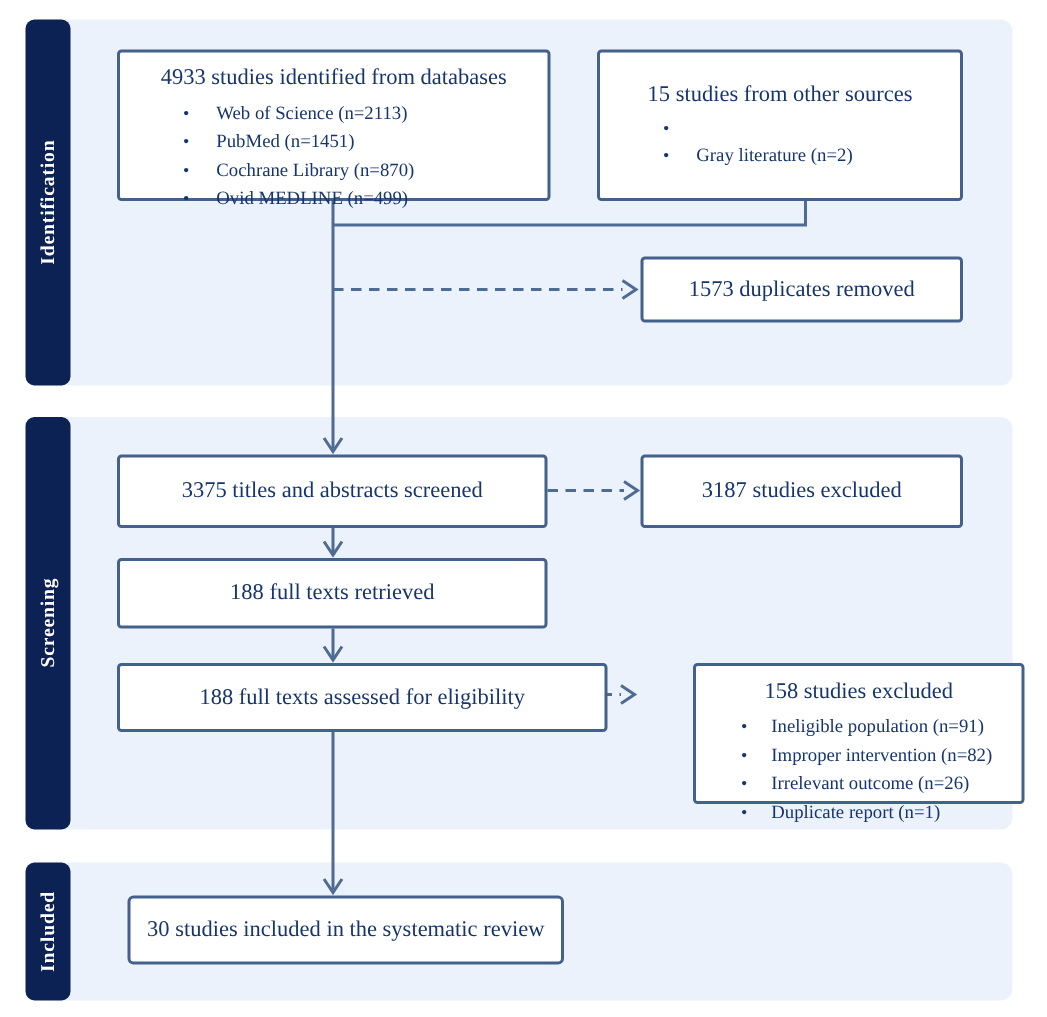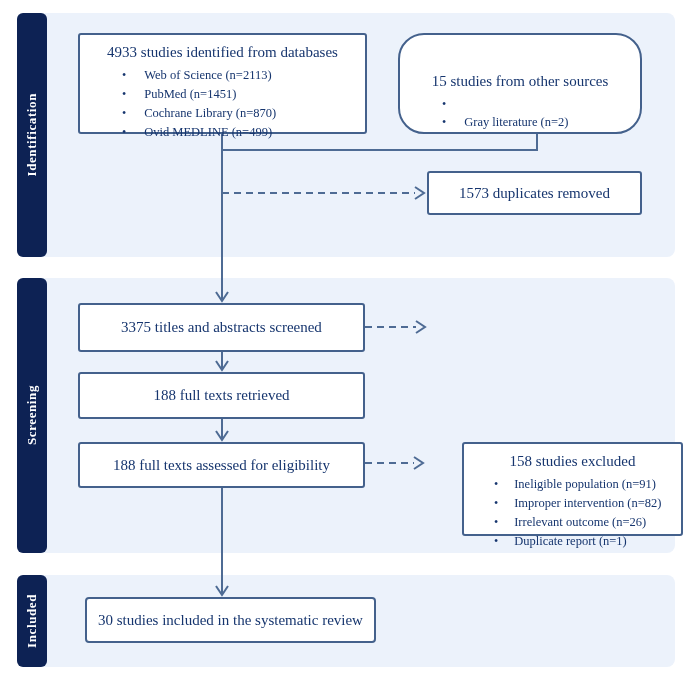--- a/index.html
+++ b/index.html
@@ -106,21 +106,21 @@
   .box-excluded-eligibility ul { padding-left: 30px; }
   .box-excluded-eligibility ul li .bullet-dot { margin-right: 16px; }
 
   
   .box-identified            { left: 78px;  top: 33px;  width: 289px; height: 101px; }
   .box-other-sources         { left: 398px; top: 33px;  width: 244px; height: 101px; }
   .box-duplicates            { left: 427px; top: 171px; width: 215px; height: 44px;  }
   .box-screened              { left: 78px;  top: 303px; width: 287px; height: 49px; font-family: Liberation Serif, serif;  }
   .box-excluded-screening    { left: 427px; top: 303px; width: 215px; height: 49px;  }
   .box-retrieved             { left: 78px;  top: 372px; width: 287px; height: 47px;  }
-  .box-assessed              { left: 78px;  top: 442px; width: 287px; height: 46px;  }
+  .box-assessed              { left: 78px;  top: 442px; width: 327px; height: 46px;  }
   .box-excluded-eligibility  { left: 425px; top: 442px; width: 221px; height: 94px; margin-left: 37px;  }
   .box-included              { left: 85px;  top: 597px; width: 291px; height: 46px; border-radius: 4px; }
 </style>
 </head>
 <body>
 
 <div class="canvas">
 
   <div class="panel panel-identification"></div>
   <div class="panel panel-screening"></div>
@@ -177,41 +177,44 @@
           <span class="bullet-dot">•</span>
           <span>Cochrane Library (n=870)</span>
         </li>
       <li>
           <span class="bullet-dot">•</span>
           <span>Ovid MEDLINE (n=499)</span>
         </li>
     </ul>
   </div>
 
-  <div class="flowbox with-list box-other-sources" style="justify-content:flex-end; padding-top:0;border-radius:26px;">
+  <div class="flowbox with-list box-other-sources" style="justify-content:center; padding-top:0;">
     <div class="title">15 studies from other sources</div>
     <ul>
       <li>
           <span class="bullet-dot">•</span>
         </li>
       <li>
           <span class="bullet-dot">•</span>
           <span>Gray literature (n=2)</span>
         </li>
     </ul>
   </div>
 
   <div class="flowbox box-duplicates">
     <div class="title">1573 duplicates removed</div>
   </div>
 
   <div class="flowbox box-screened">
     <div class="title">3375 titles and abstracts screened</div>
   </div>
 
+  <div class="flowbox box-excluded-screening">
+    <div class="title">3187 studies excluded</div>
+  </div>
 
   <div class="flowbox box-retrieved">
     <div class="title">188 full texts retrieved</div>
   </div>
 
   <div class="flowbox box-assessed">
     <div class="title">188 full texts assessed for eligibility</div>
   </div>
 
   <div class="flowbox with-list box-excluded-eligibility">

